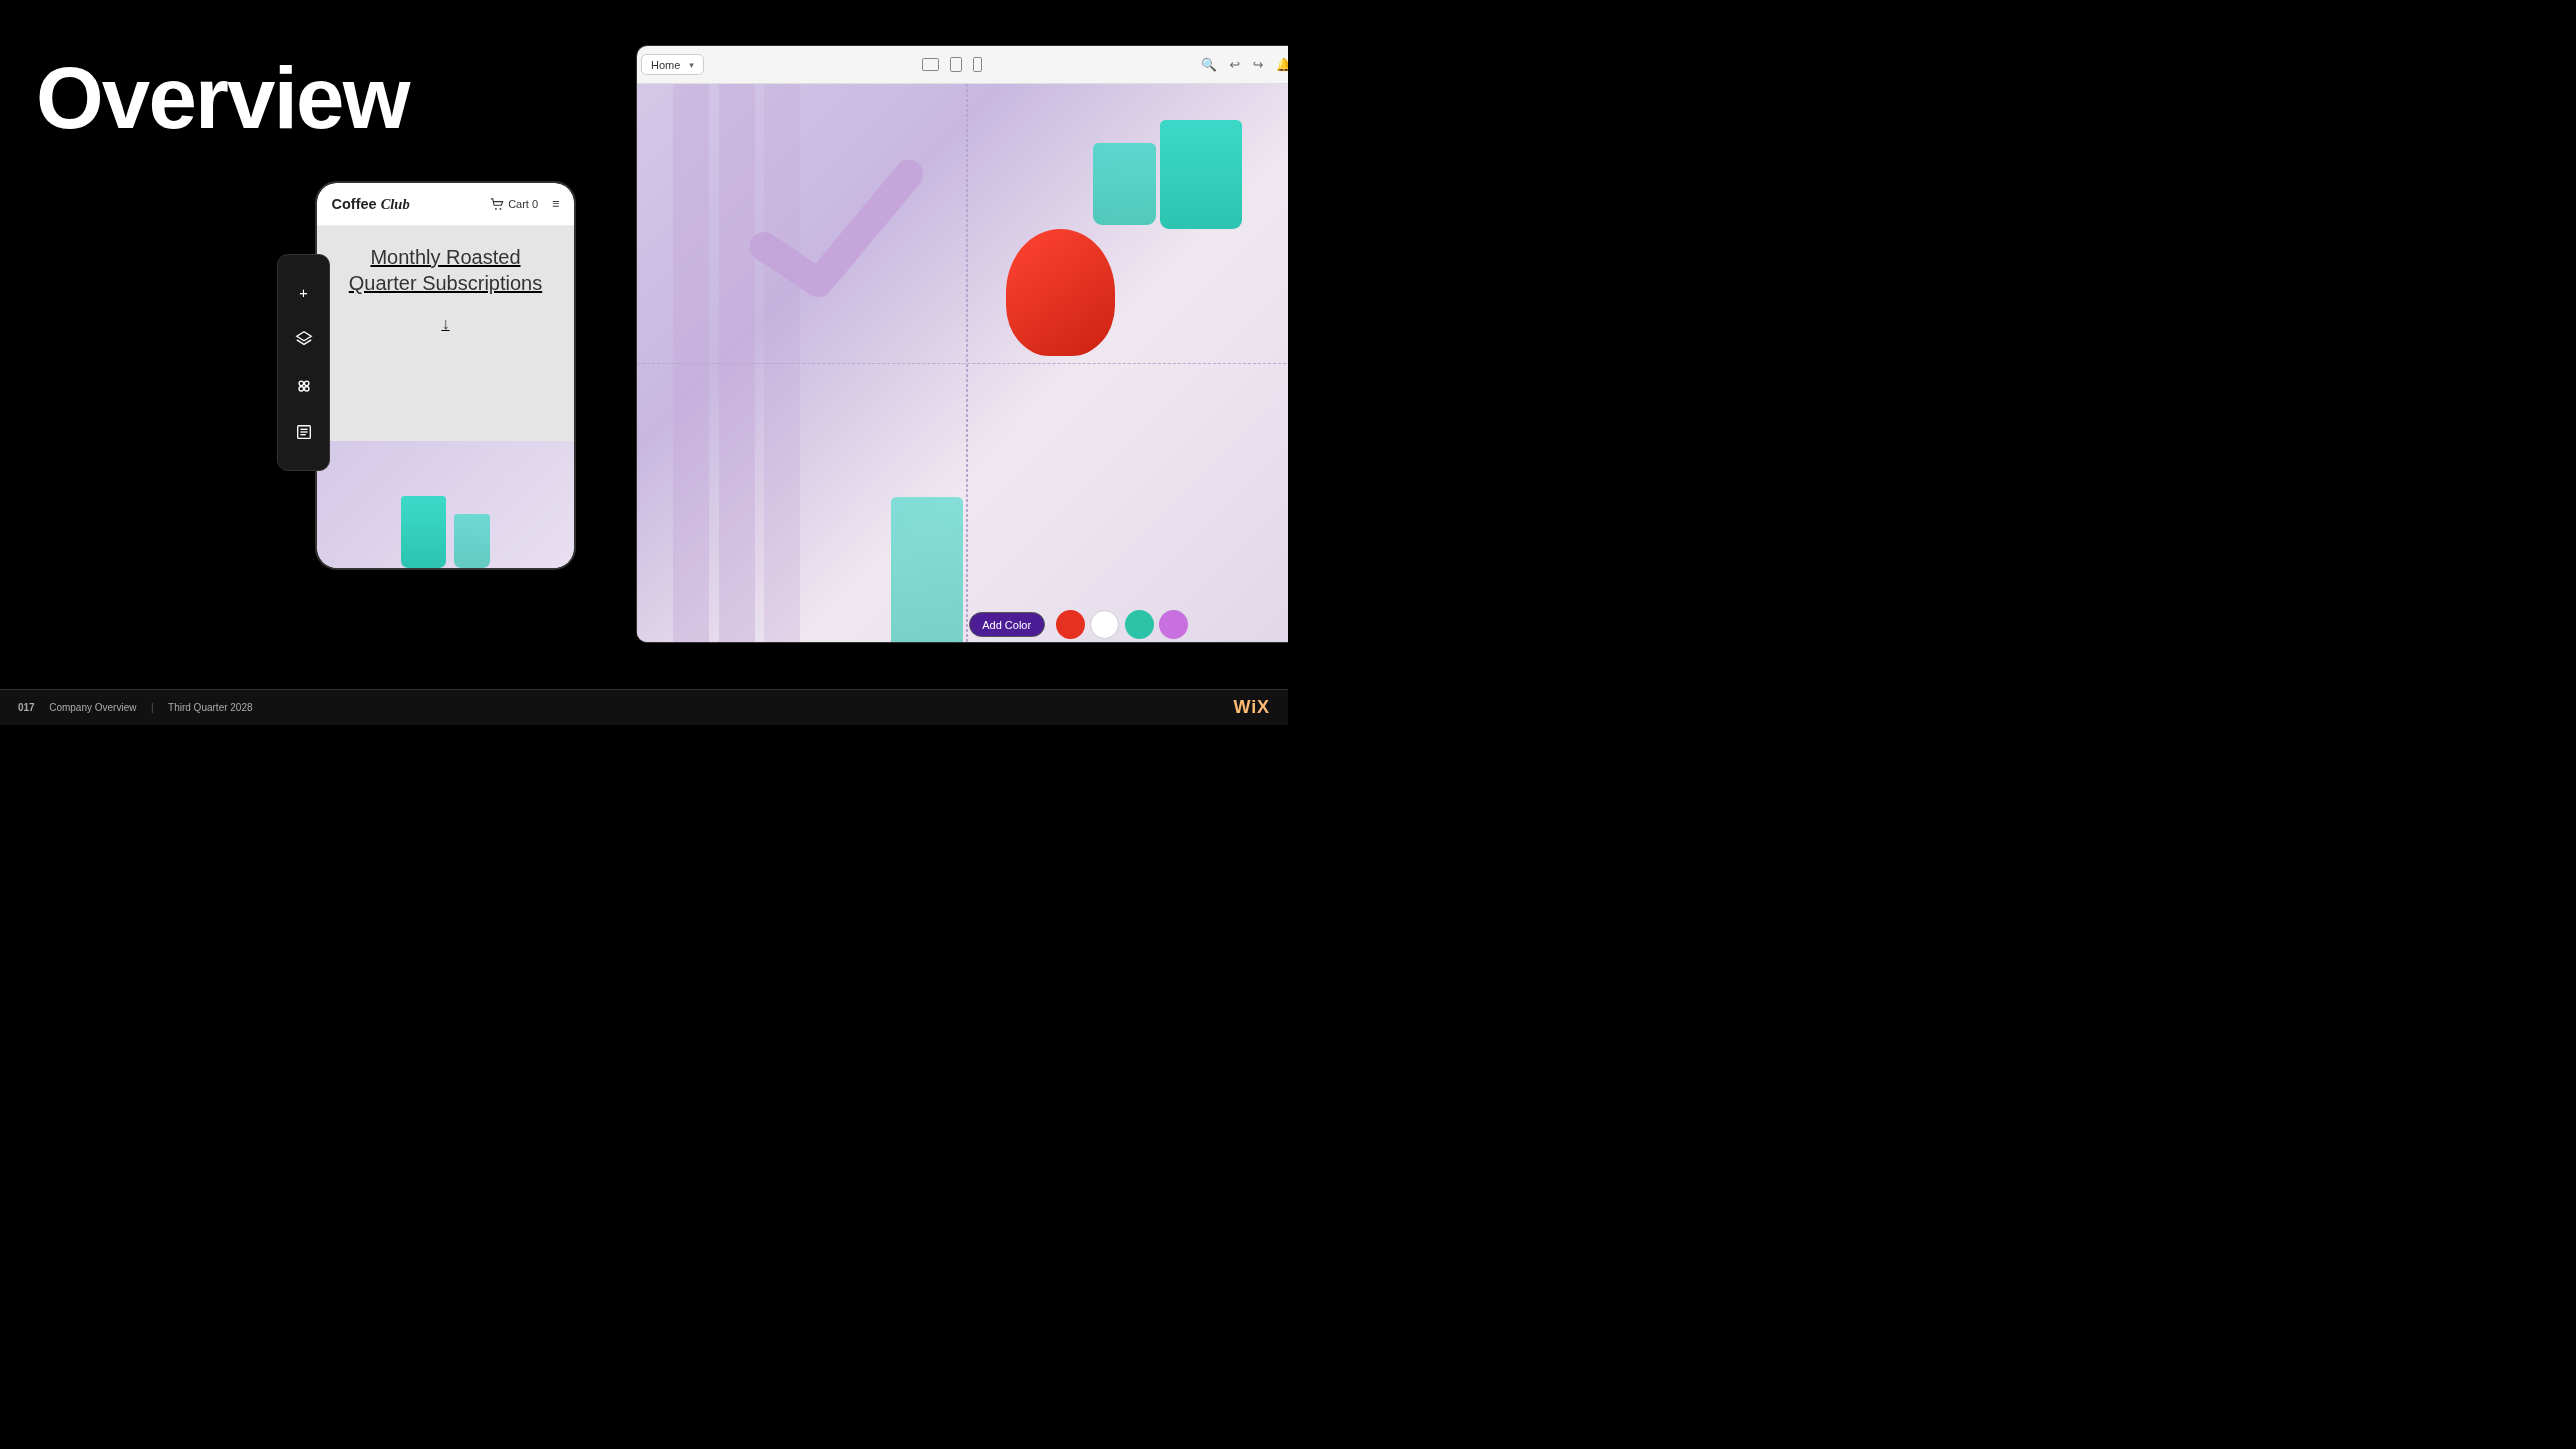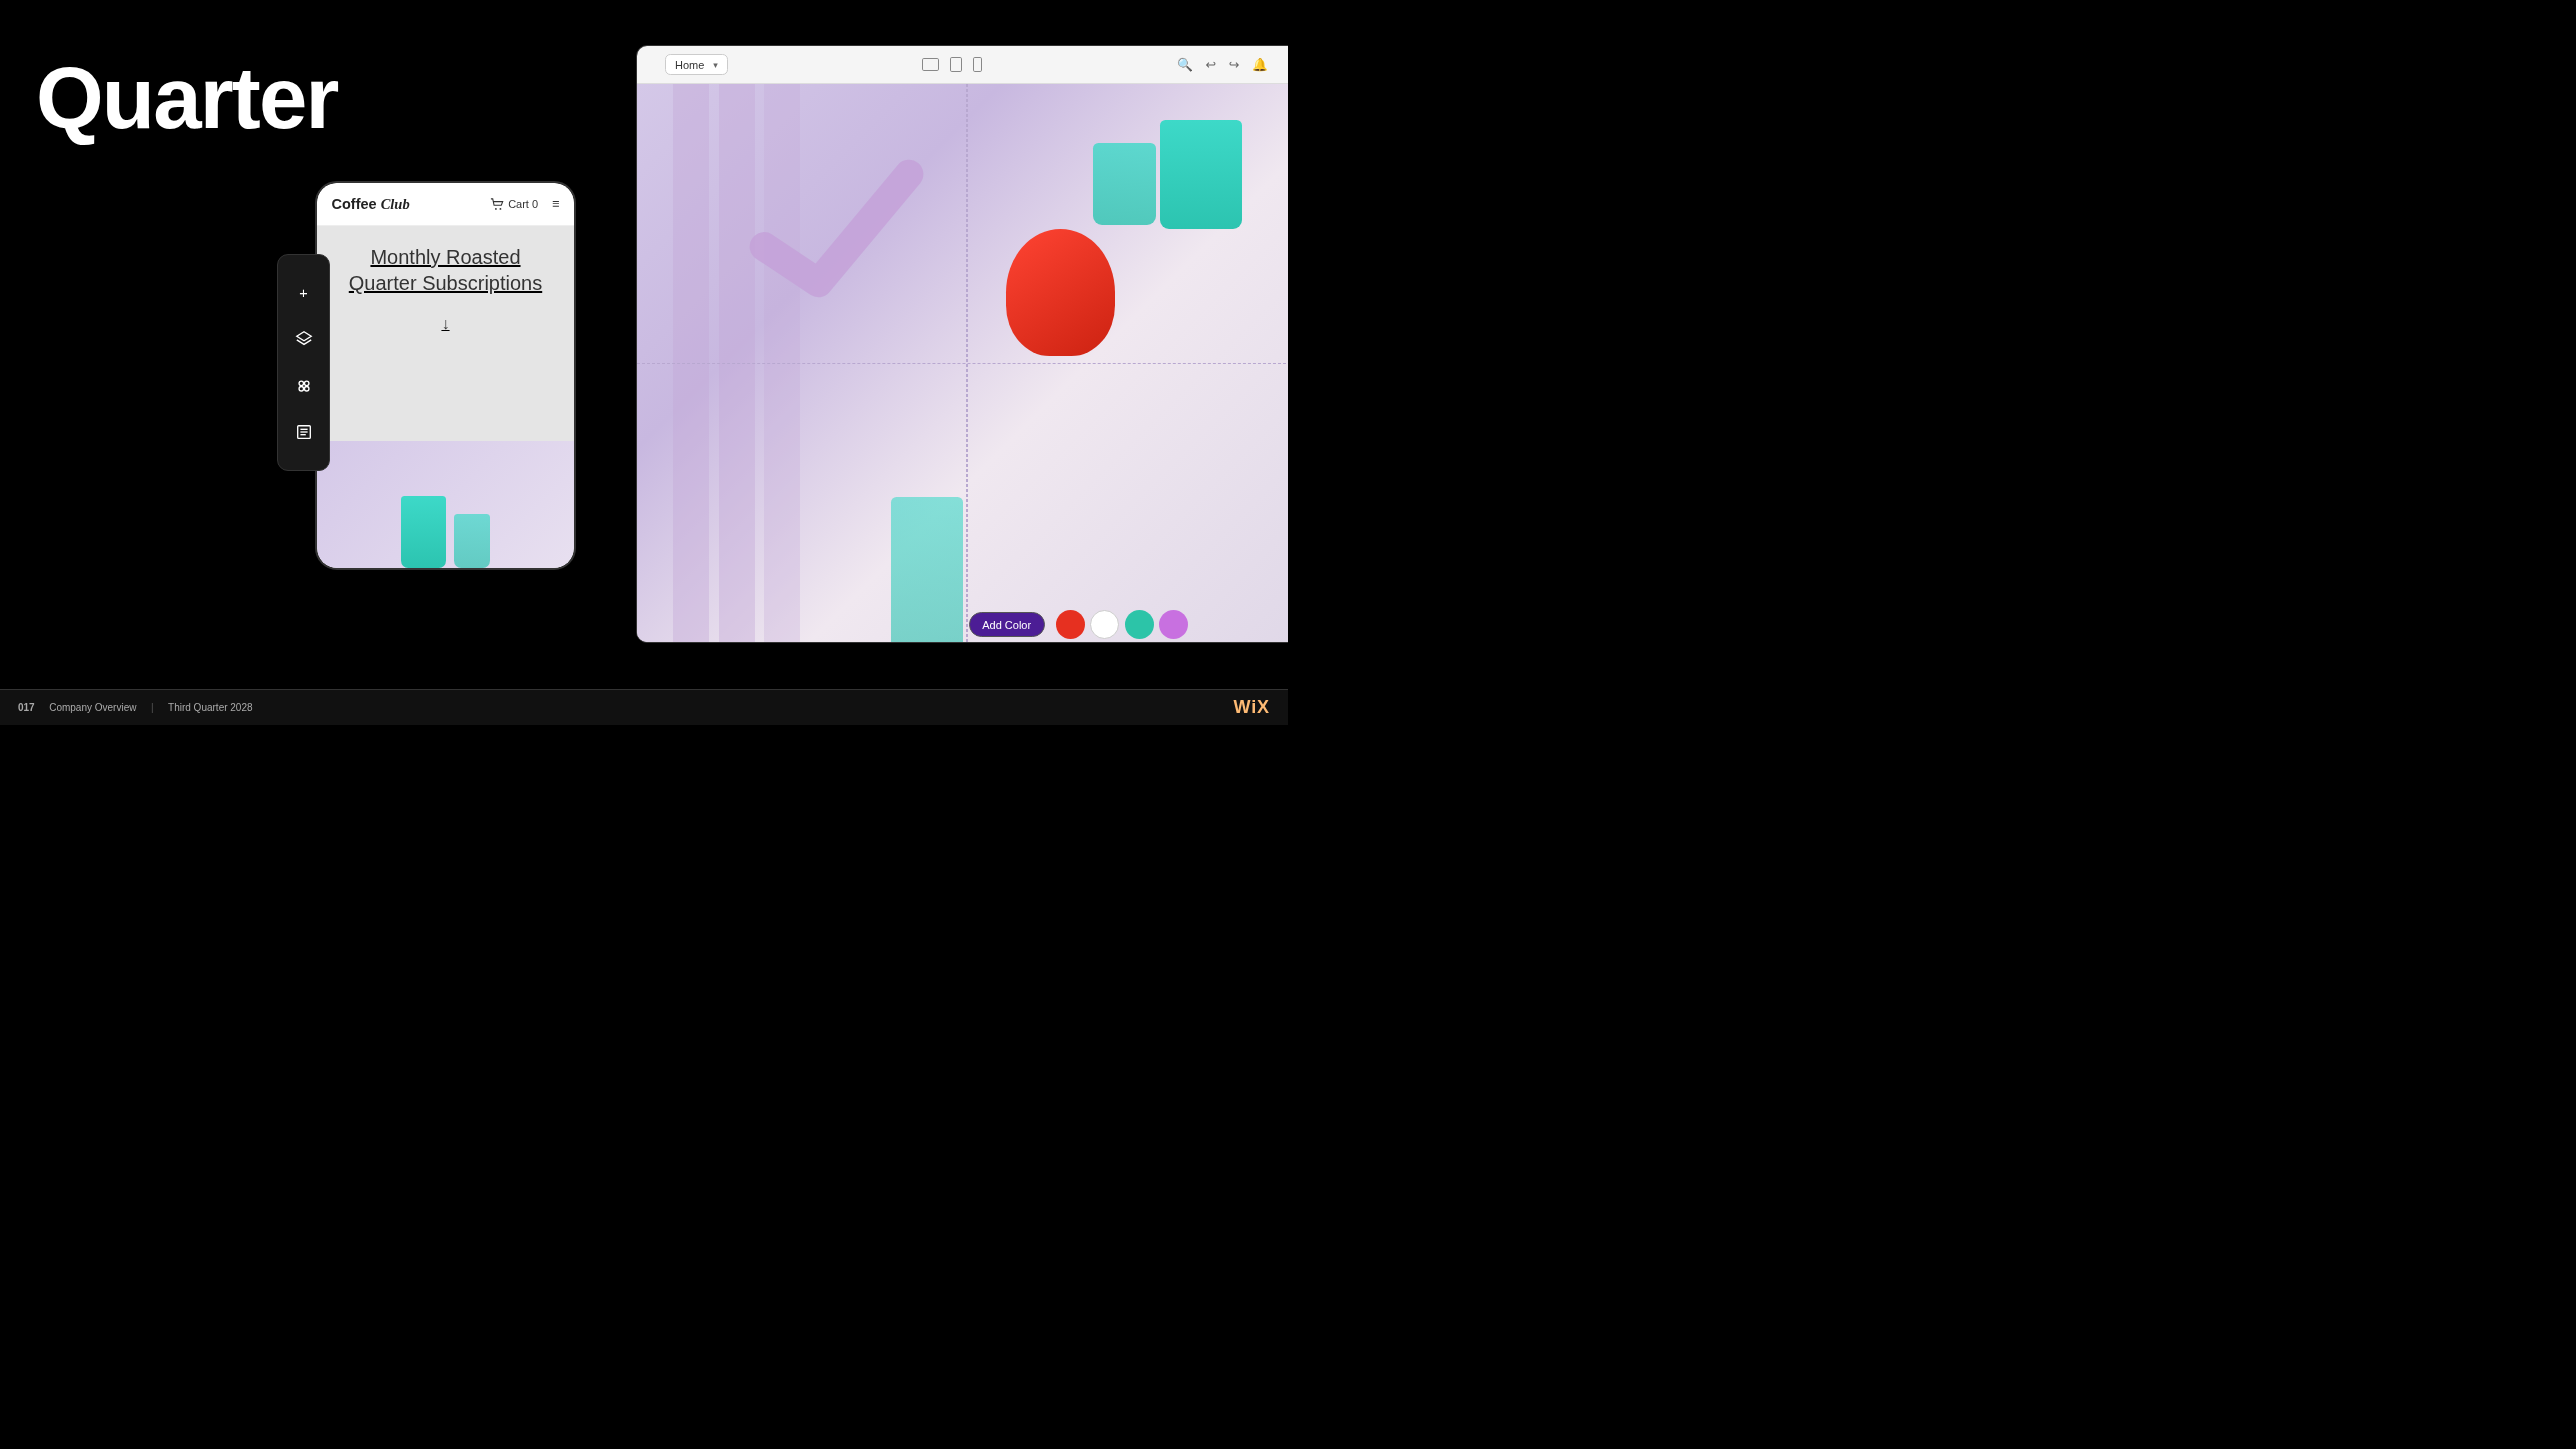--- a/index.html
+++ b/index.html
@@ -77,21 +77,21 @@
       overflow: hidden;
     }
 
     
     .editor-toolbar {
       height: 38px;
       background: #f5f5f5;
       display: flex;
       align-items: center;
       justify-content: space-between;
-      padding: 0 28px;
+      padding: 0 4px;
       border-bottom: 0.9px solid #ddd;
     }
 
     .toolbar-nav {
       display: flex;
       align-items: center;
       gap: 3.6px;
       background: #fff;
       border: 0.9px solid #ccc;
       border-radius: 5.4px;
@@ -428,21 +428,21 @@
       right: 50%;
       height: 100%;
       border-right: 1.4px dashed #b8a8d0;
       pointer-events: none;
       z-index: 5;
     }
   </style>
 </head>
 <body>
 
-<h1 class="page-title">Quarter</h1>
+<h1 class="page-title">Overview</h1>
 
 <div class="editor-frame">
 
   <div class="editor-toolbar">
     <div class="toolbar-nav">
       <span>Home</span>
       <span class="toolbar-nav-arrow">▾</span>
     </div>
     <div class="toolbar-device-icons">
       <span class="toolbar-device-icon"></span>

